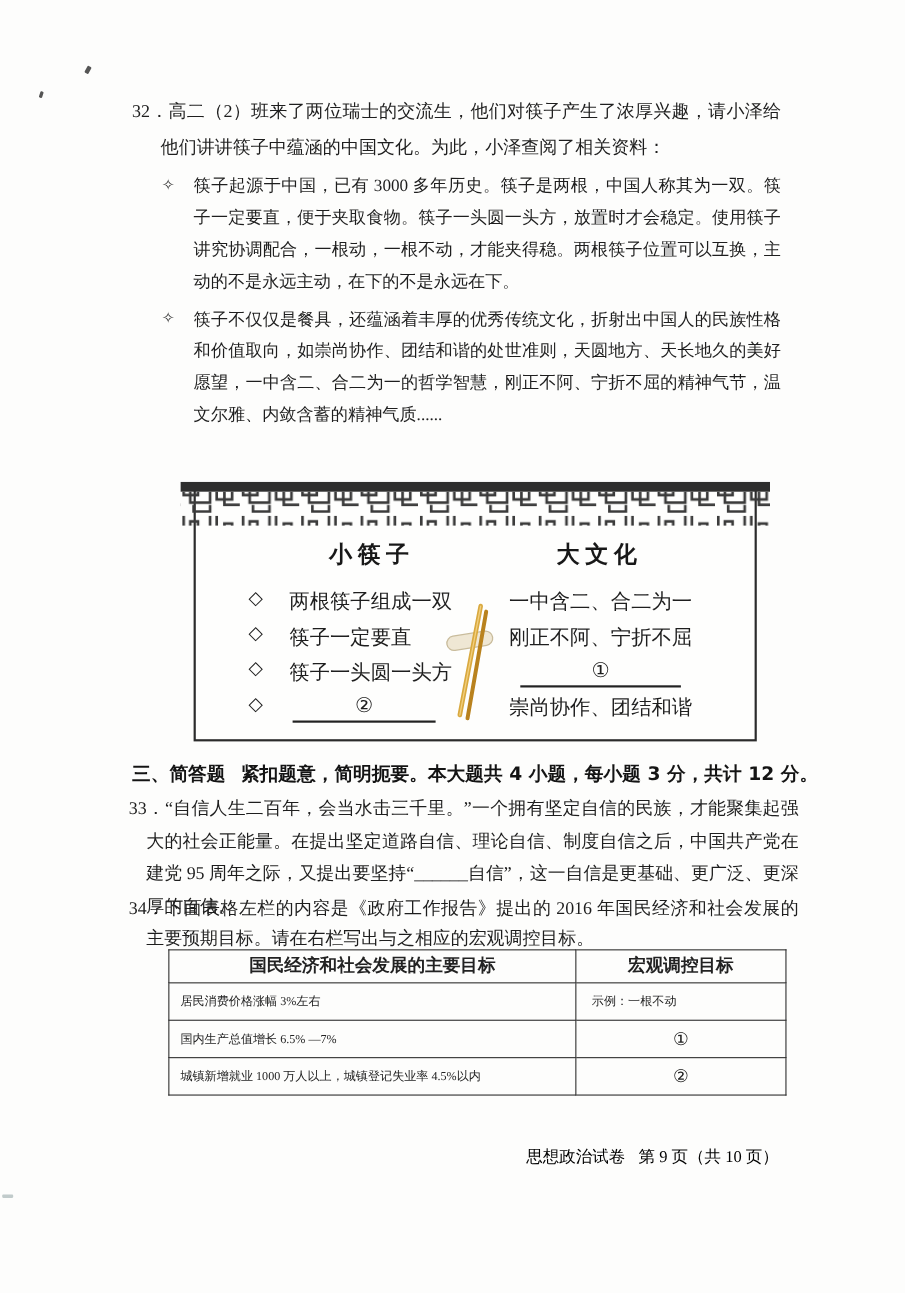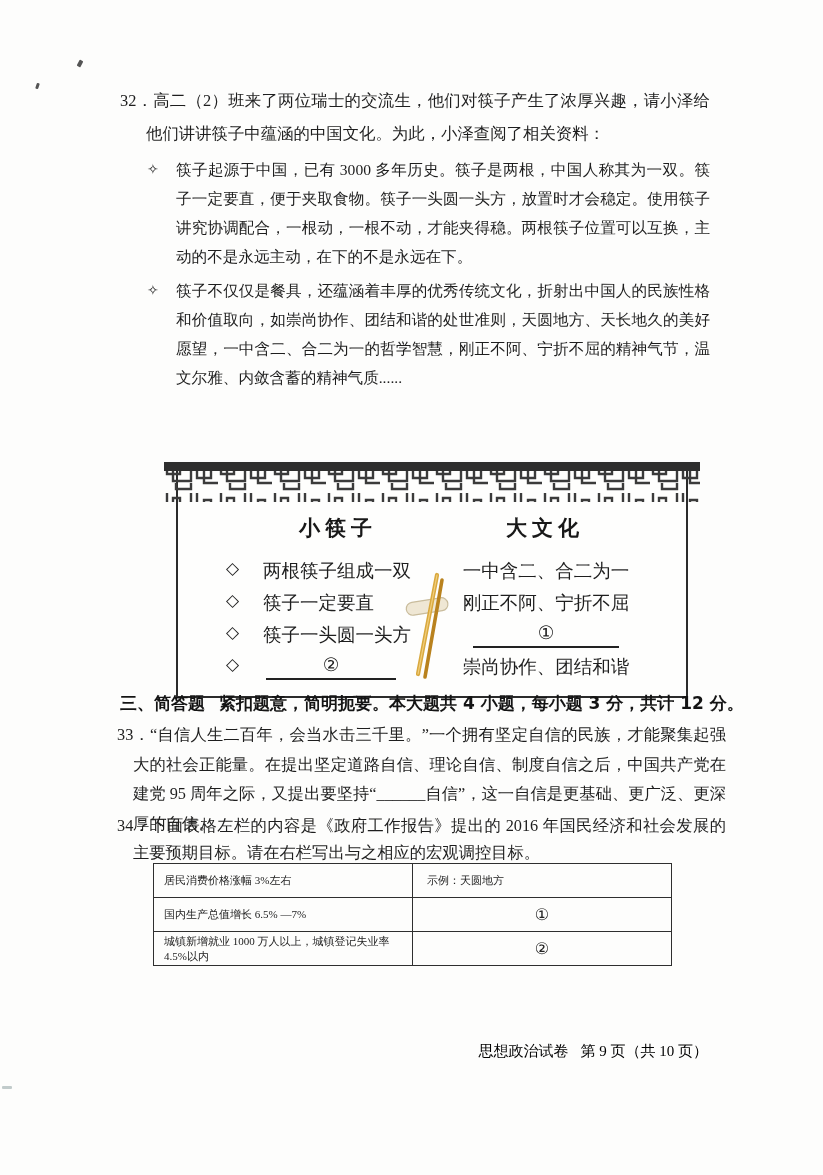--- a/index.html
+++ b/index.html
@@ -17,21 +17,21 @@
   
   .q32{position:absolute;left:120px;top:84px;width:590px;font-size:16.4px;}
   .hang{padding-left:26px;text-indent:-26px;margin:0;line-height:33px;text-align:justify;}
   .num{display:inline;}
   .bullet{display:flex;margin:5px 0 0 27px;line-height:29px;font-size:15.6px;}
   .bullet .mark{flex:none;width:29px;font-size:14px;color:#2a2a2a;}
   .bullet .btext{flex:1;text-align:justify;}
   .task{margin:6px 0 0 13px;width:575px;line-height:30px;text-indent:2em;text-align:justify;font-size:16.2px;}
 
   
-  .card{position:absolute;left:176px;top:464px;width:508px;height:230px;
+  .card{position:absolute;left:176px;top:440px;width:508px;height:230px;
         border:2.5px solid #2b2b2b;background:#fefefd;}
   .frieze{position:absolute;left:-14px;top:-4px;width:536px;height:40px;}
   .card-h{position:absolute;font-weight:700;font-size:21px;letter-spacing:5px;
           width:210px;text-align:center;top:48px;color:#181818;
           font-family:"DejaVu Sans","Liberation Sans",sans-serif;}
   .hl{left:55px;} .hr{left:262px;}
   .crow{position:absolute;height:28px;font-size:18.5px;white-space:nowrap;}
   .cmark{position:absolute;left:48px;width:24px;font-size:17px;color:#222;}
   .clt{position:absolute;left:85px;}
   .crt{position:absolute;left:268px;width:200px;text-align:center;}
@@ -146,22 +146,26 @@
 
   <p class="sec3"><span>三、简答题</span><span class="sp"></span><span>紧扣题意，简明扼要。本大题共 4 小题，每小题 3 分，共计 12 分。</span></p>
 
   <p class="qpara q33"><span class="num">33．</span><span>“自信人生二百年，会当水击三千里。”一个拥有坚定自信的民族，才能聚集起强大的社会正能量。在提出坚定道路自信、理论自信、制度自信之后，中国共产党在建党 95 周年之际，又提出要坚持“______自信”，这一自信是更基础、更广泛、更深厚的自信。</span></p>
 
   <p class="qpara q34"><span class="num">34．</span><span>下面表格左栏的内容是《政府工作报告》提出的 2016 年国民经济和社会发展的主要预期目标。请在右栏写出与之相应的宏观调控目标。</span></p>
 
   <table class="goals">
     <tbody>
       <tr>
+        <th class="cw1">国民经济和社会发展的主要目标</th>
+        <th class="cw2">宏观调控目标</th>
+      </tr>
+      <tr>
         <td>居民消费价格涨幅 3%左右</td>
-        <td class="ex">示例：天圆地方</td>
+        <td class="ex">示例：一根不动</td>
       </tr>
       <tr>
         <td>国内生产总值增长 6.5% —7%</td>
         <td class="ctr">①</td>
       </tr>
       <tr>
         <td>城镇新增就业 1000 万人以上，城镇登记失业率 4.5%以内</td>
         <td class="ctr">②</td>
       </tr>
     </tbody>

